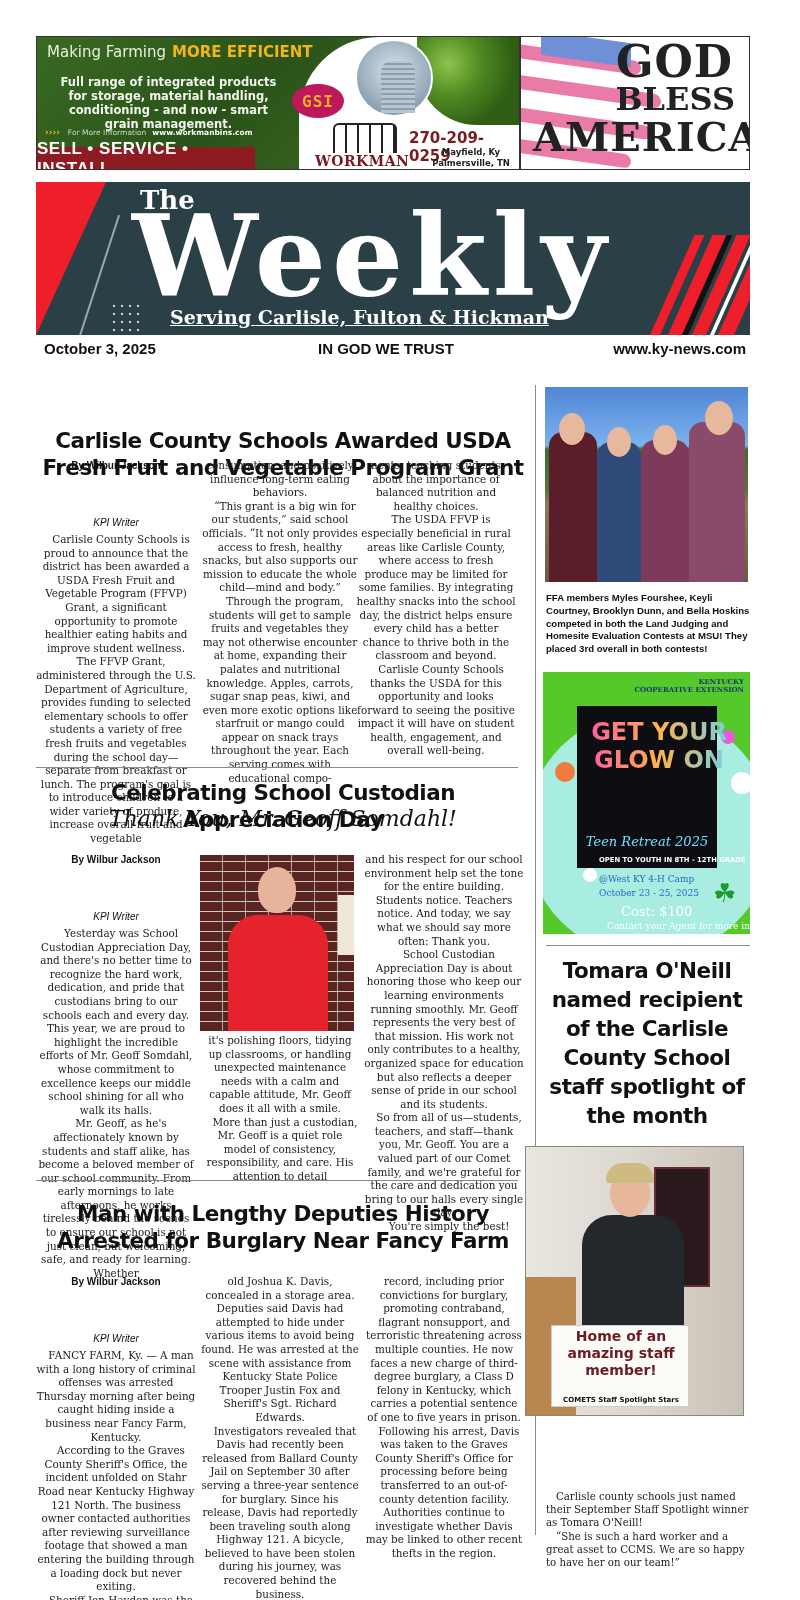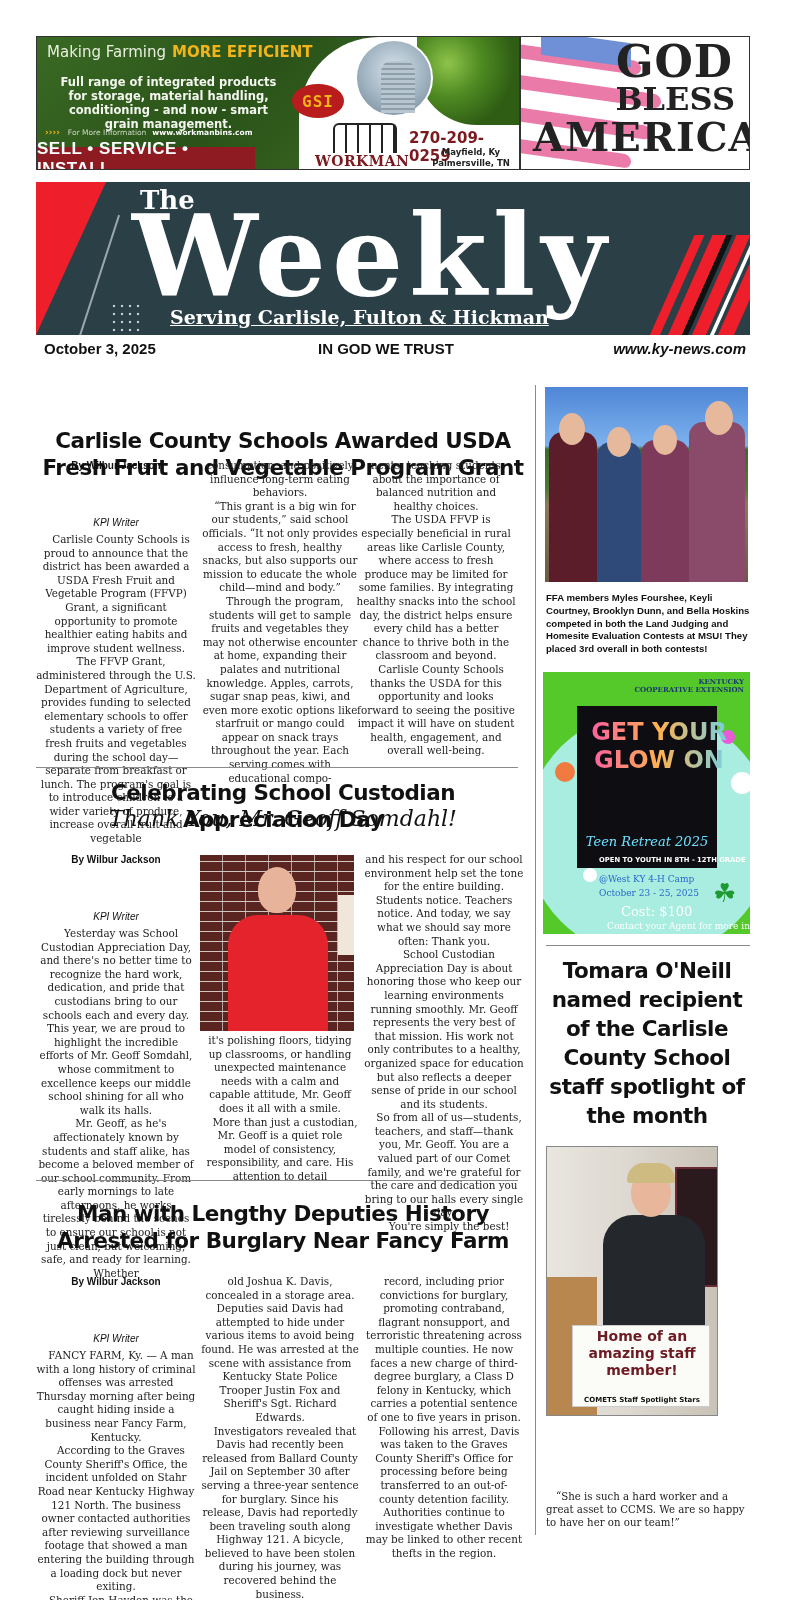--- a/index.html
+++ b/index.html
@@ -6,21 +6,21 @@
   html, body { width: 800px; height: 1600px; background: #ffffff; overflow: hidden; }
   body { position: relative; font-family: "DejaVu Serif", serif; color: #1a1a1a; }
 
   
   .ad-gsi { position: absolute; left: 36px; top: 36px; width: 484px; height: 134px; border: 1px solid #333; overflow: hidden; background: #2f5a1f; }
   .ad-gsi .green { position: absolute; left: 0; top: 0; width: 300px; height: 134px; background: linear-gradient(135deg,#3a6a24 0%,#2a5219 60%,#37641f 100%); }
   .ad-gsi .white-right { position: absolute; left: 262px; top: 0; width: 222px; height: 134px; background: #ffffff; border-radius: 80px 0 0 0; }
   .ad-gsi .leaves { position: absolute; left: 380px; top: 0; width: 104px; height: 88px; background: radial-gradient(circle at 30% 30%,#8fc34a 0%,#4e8a22 35%,#2f5d14 70%); border-radius: 0 0 0 60px; }
   .ad-gsi .silo { position: absolute; left: 318px; top: 2px; width: 78px; height: 78px; border-radius: 50%; background: radial-gradient(circle at 50% 40%,#d8e4ec 0%,#9fb2c0 55%,#6f8494 100%); border: 2px solid #fff; }
   .ad-gsi .silo::before { content:""; position:absolute; left: 24px; top: 20px; width: 34px; height: 52px; background: repeating-linear-gradient(0deg,#b7c6d0 0 3px,#8e9faa 3px 5px); border-radius: 10px 10px 0 0; }
-  .ad-gsi .gsi-logo { position: absolute; left: 255px; top: 47px; width: 52px; height: 34px; border-radius: 50%; background: #b91c1c; color: #f2b418; font: bold 16px "DejaVu Sans Mono", monospace; display:flex; align-items:center; justify-content:center; letter-spacing:1px; }
+  .ad-gsi .gsi-logo { position: absolute; left: 255px; top: 47px; width: 52px; height: 34px; border-radius: 50%; background: #be185d; color: #f2b418; font: bold 16px "DejaVu Sans Mono", monospace; display:flex; align-items:center; justify-content:center; letter-spacing:1px; }
   .ad-gsi .headline { position: absolute; left: 10px; top: 6px; font: 15px "DejaVu Sans", sans-serif; color: #e9f0df; white-space: nowrap; }
   .ad-gsi .headline .accent { color: #f2b418; font-weight: bold; margin-left: 6px; }
   .ad-gsi .body { position: absolute; left: 14px; top: 38px; width: 235px; font: bold 11.5px/14px "DejaVu Sans", sans-serif; color: #f3f6ee; text-align: center; }
   .ad-gsi .more { position: absolute; left: 8px; top: 90px; font: 7.5px "DejaVu Sans", sans-serif; color: #cfd9c4; white-space: nowrap; }
   .ad-gsi .more .arrows { color: #f2b418; font-weight: bold; font-size: 9px; margin-right: 8px; }
   .ad-gsi .more .url { color: #fff; font-weight: bold; margin-left: 6px; }
   .ad-gsi .sell { position: absolute; left: 0; top: 110px; width: 218px; height: 24px; background: #8e1b22; color: #fff; font: bold 17px "Liberation Sans", sans-serif; display:flex; align-items:center; justify-content:center; letter-spacing: 0.5px; }
   .ad-gsi .workman-bins { position: absolute; left: 296px; top: 86px; width: 64px; height: 30px; border: 2px solid #222; border-bottom: none; background: repeating-linear-gradient(90deg,#fff 0 10px,#222 10px 12px); border-radius: 6px 6px 0 0; }
   .ad-gsi .workman { position: absolute; left: 278px; top: 116px; font: bold 14px "DejaVu Serif", serif; color: #7a1a1f; letter-spacing: 0.5px; }
   .ad-gsi .phone { position: absolute; left: 372px; top: 92px; font: bold 15px "DejaVu Sans", sans-serif; color: #7a1a1f; }
@@ -41,21 +41,21 @@
   .masthead .dots { position: absolute; left: 74px; top: 120px; width: 30px; height: 30px; background-image: radial-gradient(circle,#c7d0d4 1.3px,transparent 1.6px); background-size: 8px 8px; }
   .masthead .the { position: absolute; left: 104px; top: 3px; font: bold 26px "DejaVu Serif", serif; color: #fff; }
   .masthead .weekly { position: absolute; left: 96px; top: 12px; font: bold 112px/124px "DejaVu Serif", serif; color: #fff; letter-spacing: 6px; }
   .masthead .serving { position: absolute; left: 134px; top: 124px; font: bold 19px "DejaVu Serif", serif; color: #fff; white-space: nowrap; text-decoration: underline; }
   .masthead .stripes { position: absolute; right: 0; top: 0; width: 110px; height: 153px; }
   .masthead .stripes span { position: absolute; bottom: -10px; width: 10px; height: 110px; transform: skewX(-24deg); }
 
   .dateline { position: absolute; left: 36px; top: 340px; width: 714px; height: 20px; font: bold 15px "Liberation Sans", sans-serif; color: #111; }
   .dateline .date { position: absolute; left: 8px; top: 0; }
   .dateline .motto { position: absolute; left: 282px; top: 0; }
-  .dateline .site { position: absolute; right: 4px; top: 0; font-style: italic; }
+  .dateline .site { position: absolute; right: 4px; top: 0; }
 
   
   .headline-sans { font-family: "DejaVu Sans", sans-serif; font-weight: bold; text-align: center; color: #111; letter-spacing: -0.5px; }
   .h1 { position: absolute; left: 36px; width: 494px; font-size: 21.5px; line-height: 27px; }
   .subhead { position: absolute; left: 36px; width: 494px; text-align: center; font: italic 22px/26px "DejaVu Serif", serif; color: #111; }
   .col { position: absolute; width: 160px; font: 10.4px/13.6px "DejaVu Serif", serif; color: #222; }
   .col p { text-indent: 10px; text-align: center; }
   .byline { font: bold 10px/13px "Liberation Sans", sans-serif; color: #111; text-indent: 0 !important; }
   .role { font: italic 10px/13px "Liberation Sans", sans-serif; color: #111; text-indent: 0 !important; margin-bottom: 4px; margin-top: 44px; }
   .rule { position: absolute; height: 1px; background: #8a8a8a; }
@@ -85,21 +85,21 @@
   .ad-4h .open { position: absolute; left: 56px; top: 184px; font: bold 6.8px "DejaVu Sans", sans-serif; color: #fff; white-space: nowrap; }
   .ad-4h .camp { position: absolute; left: 56px; top: 200px; width: 120px; font: 9px/14px "DejaVu Serif", serif; color: #2968c9; }
   .ad-4h .cost { position: absolute; left: 78px; top: 232px; font: 13px "DejaVu Serif", serif; color: #fff; }
   .ad-4h .contact { position: absolute; left: 64px; top: 249px; font: 9px "DejaVu Serif", serif; color: #fff; white-space: nowrap; }
   .ad-4h .clover { position: absolute; left: 170px; top: 206px; font-size: 26px; color: #1f9a32; }
   .ad-4h .dot { position: absolute; border-radius: 50%; }
 
   .h-side { position: absolute; left: 545px; top: 956px; width: 204px; font-size: 21.5px; line-height: 29px; }
 
   
-  .photo-staff { position: absolute; left: 546px; top: 1146px; width: 172px; height: 270px; overflow: hidden; background: linear-gradient(90deg,#e9e6e0 0%,#dcd7cf 50%,#c9c2b7 100%); border: 1px solid #888; }
+  .photo-staff { position: absolute; left: 525px; top: 1146px; width: 219px; height: 270px; overflow: hidden; background: linear-gradient(90deg,#e9e6e0 0%,#dcd7cf 50%,#c9c2b7 100%); border: 1px solid #888; }
   .photo-staff .desk { position: absolute; left: 0; top: 130px; width: 50px; height: 140px; background: #b7874f; }
   .photo-staff .door { position: absolute; left: 128px; top: 20px; width: 56px; height: 120px; background: #2a1a1e; border: 2px solid #6a2a33; }
   .photo-staff .head { position: absolute; left: 84px; top: 22px; width: 40px; height: 48px; border-radius: 50%; background: #e7b69b; }
   .photo-staff .cap { position: absolute; left: 80px; top: 16px; width: 48px; height: 20px; border-radius: 20px 20px 4px 4px; background: #cdbb82; }
   .photo-staff .shirt { position: absolute; left: 56px; top: 68px; width: 102px; height: 120px; border-radius: 30px 30px 0 0; background: #24272b; }
   .photo-staff .sign { position: absolute; left: 25px; top: 178px; width: 138px; height: 82px; background: #fbfbf8; border: 1px solid #ccc; }
   .photo-staff .sign-text { position: absolute; left: 0; top: 2px; width: 138px; text-align: center; font: bold 14px/17px "DejaVu Sans", sans-serif; color: #6d1a22; }
   .photo-staff .sign-foot { position: absolute; left: 0; bottom: 2px; width: 138px; text-align: center; font: bold 7px/8px "DejaVu Sans", sans-serif; color: #111; }
 
   .side-col { position: absolute; left: 546px; top: 1490px; width: 206px; font: 10.2px/13.2px "DejaVu Serif", serif; color: #222; }
@@ -288,14 +288,15 @@
   <div class="shirt"></div>
   <div class="head"></div>
   <div class="cap"></div>
   <div class="sign">
     <div class="sign-text">Home of an amazing staff member!</div>
     <div class="sign-foot">COMETS  Staff Spotlight  Stars</div>
   </div>
 </div>
 
 <div class="side-col">
+  <p>Carlisle county schools just named their September Staff Spotlight winner as Tomara O'Neill!</p>
   <p>“She is such a hard worker and a great asset to CCMS. We are so happy to have her on our team!”</p>
 </div>
 
 </body></html>

